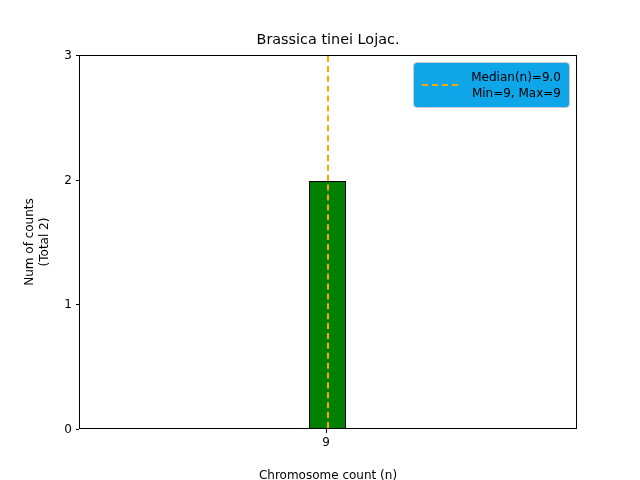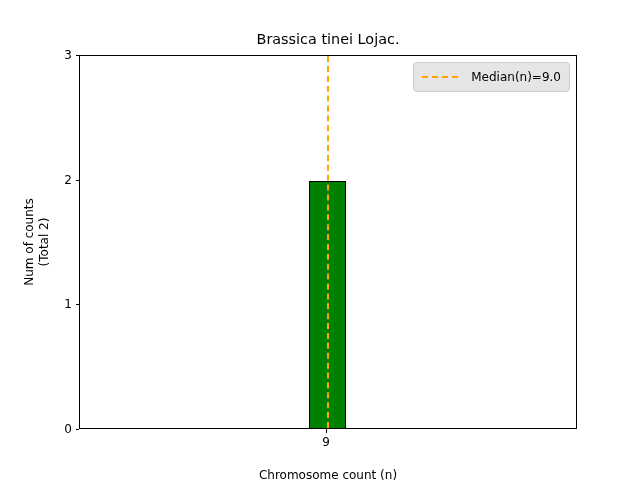--- a/index.html
+++ b/index.html
@@ -140,21 +140,21 @@
   }
   #ylabel-inner .l1, #ylabel-inner .l2 { display: block; }
 
   
   #legend {
     position: absolute;
     left: 413px;
     top: 62px;
     width: 157px;
     box-sizing: border-box;
-    background: #e5e5e5;
+    background: #0ea5e9;
     border: 1px solid #cccccc;
     border-radius: 4px;
     padding: 6px 8px 6px 8px;
   }
   .legend-row {
     display: flex;
     align-items: center;
     gap: 8px;
   }
   .legend-swatch {
@@ -213,17 +213,18 @@
       <span class="l1">Num of counts</span>
       <span class="l2">(Total 2)</span>
     </span>
   </div>
 
   <div id="legend">
     <div class="legend-row">
       <span class="legend-swatch"></span>
       <span class="legend-texts">
         <span>Median(n)=9.0</span>
+        <span>Min=9, Max=9</span>
       </span>
     </div>
   </div>
 
 </div>
 
 </body></html>

